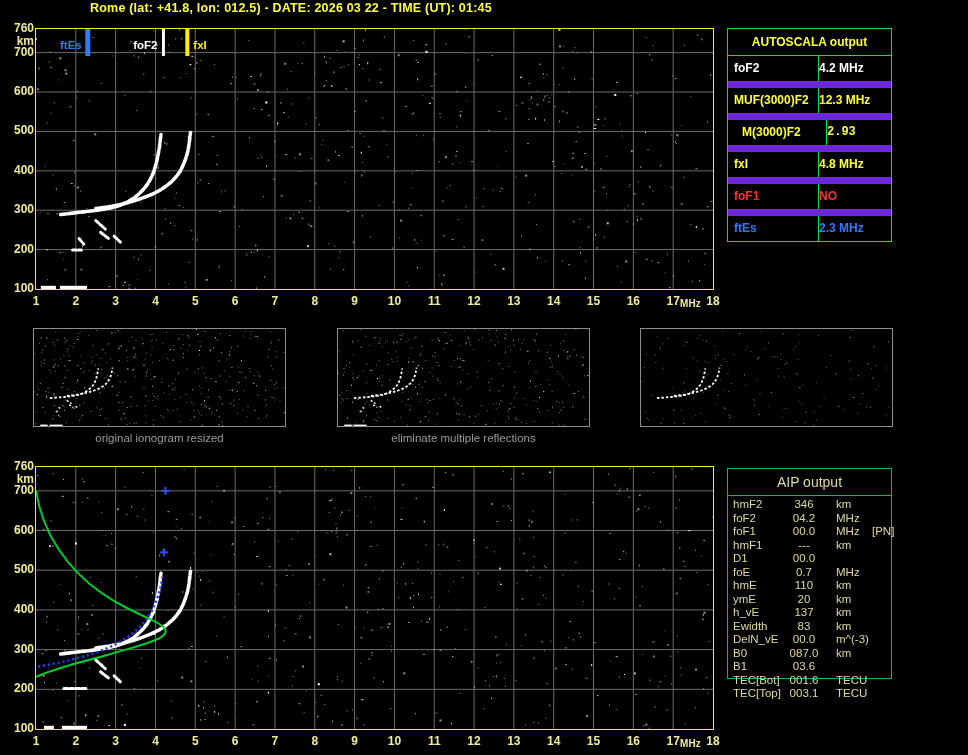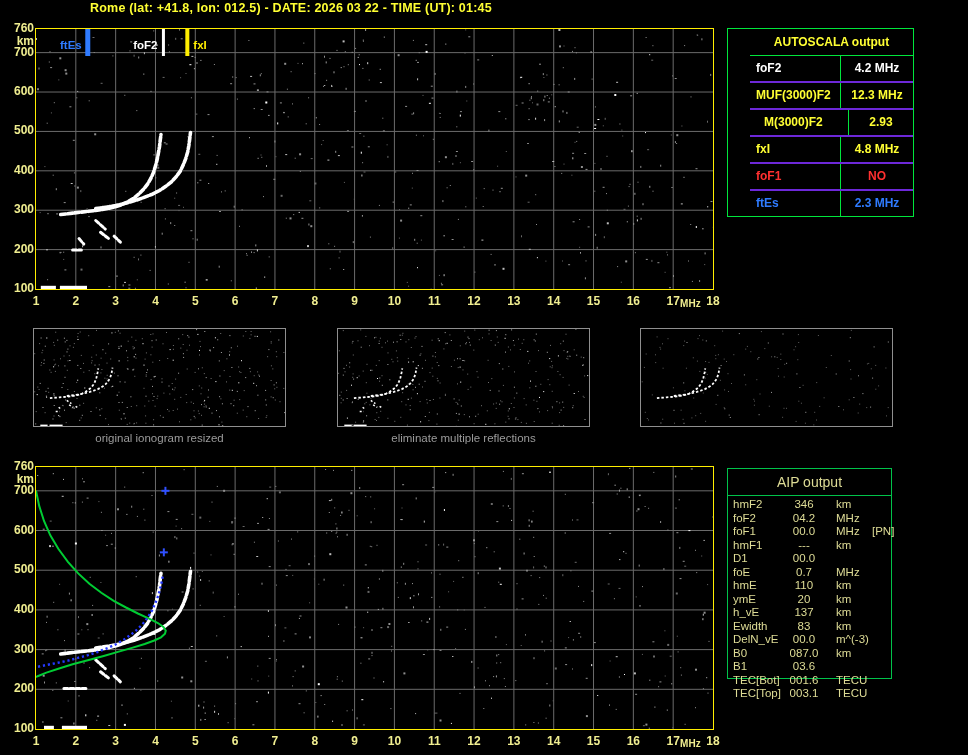--- a/index.html
+++ b/index.html
@@ -10,26 +10,26 @@
   #top-plot{left:35px;top:28px;width:677px;height:260px;}
   #bottom-plot{left:35px;top:466px;width:677px;height:262px;}
   .plot svg{position:absolute;left:0;top:0;}
   svg text{font-family:"Liberation Sans",sans-serif;}
   .ylabel{position:absolute;width:31px;text-align:right;color:#f0ee90;font-weight:bold;font-size:12px;line-height:15px;}
   .xlabel{position:absolute;width:24px;text-align:center;color:#f0ee90;font-weight:bold;font-size:12px;line-height:14px;}
   .axunit{position:absolute;color:#f0ee90;font-weight:bold;font-size:10px;}
   .thumb{position:absolute;top:328px;width:251px;height:97px;border:1px solid #8f8f8f;background:#000;}
   .thumb-caption{position:absolute;top:432px;width:253px;text-align:center;color:#9b9b9b;font-size:11.5px;}
   
-  #autoscala{position:absolute;left:727px;top:28px;width:163px;border:1px solid #00e63c;background:#000;padding-left:22px;}
+  #autoscala{position:absolute;left:727px;top:28px;width:163px;border:1px solid #00e63c;background:#000;}
   #autoscala .hdr{height:26px;line-height:26px;text-align:center;color:#ffff33;font-weight:bold;font-size:12px;border-bottom:1px solid #00e63c;}
   .as-row{display:flex;height:25px;line-height:25px;font-weight:bold;font-size:12px;}
-  .as-row + .as-row{border-top:2px solid #6d28d9;}
+  .as-row + .as-row{border-top:7px solid #6d28d9;}
   .as-label{flex:0 0 84px;padding-left:6px;border-right:1px solid #00e63c;white-space:pre;}
-  .as-value{flex:1;text-align:center;white-space:pre;}
+  .as-value{flex:1;text-align:left;white-space:pre;}
   
   #aip{position:absolute;left:727px;top:468px;width:163px;height:209px;border:1px solid #00c24a;background:transparent;overflow:visible;}
   #aip .hdr{height:26px;line-height:26px;text-align:center;color:#dedc96;font-size:14px;border-bottom:1px solid #00c24a;}
   #aip-rows{padding:2px 0 0 5px;}
   .aip-row{display:flex;height:13.5px;line-height:13.5px;font-size:11.5px;color:#dedc96;white-space:pre;}
   .aip-label{flex:0 0 56px;}
   .aip-val{flex:0 0 30px;text-align:center;}
   .aip-unit{margin-left:17px;flex:0 0 34px;}
   .aip-note{margin-left:2px;}
 </style>
@@ -651,21 +651,21 @@
         <div class="as-row">
           <div class="as-label" style="color: rgb(255, 255, 255);">foF2</div>
           <div class="as-value" style="color: rgb(255, 255, 255);">4.2 MHz</div>
         </div>
         <div class="as-row">
           <div class="as-label" style="color: rgb(255, 255, 51);">MUF(3000)F2</div>
           <div class="as-value" style="color: rgb(255, 255, 51);">12.3 MHz</div>
         </div>
         <div class="as-row">
           <div class="as-label" style="color: rgb(255, 255, 51); margin-left: 8px;">M(3000)F2</div>
-          <div class="as-value" style="color: rgb(255, 255, 51);">2.93</div>
+          <div class="as-value" style="color: rgb(255, 255, 51); font-family: Liberation Mono, monospace;">2.93</div>
         </div>
         <div class="as-row">
           <div class="as-label" style="color: rgb(255, 255, 51);">fxI</div>
           <div class="as-value" style="color: rgb(255, 255, 51);">4.8 MHz</div>
         </div>
         <div class="as-row">
           <div class="as-label" style="color: rgb(255, 48, 48);">foF1</div>
           <div class="as-value" style="color: rgb(255, 48, 48);">NO</div>
         </div>
         <div class="as-row">

